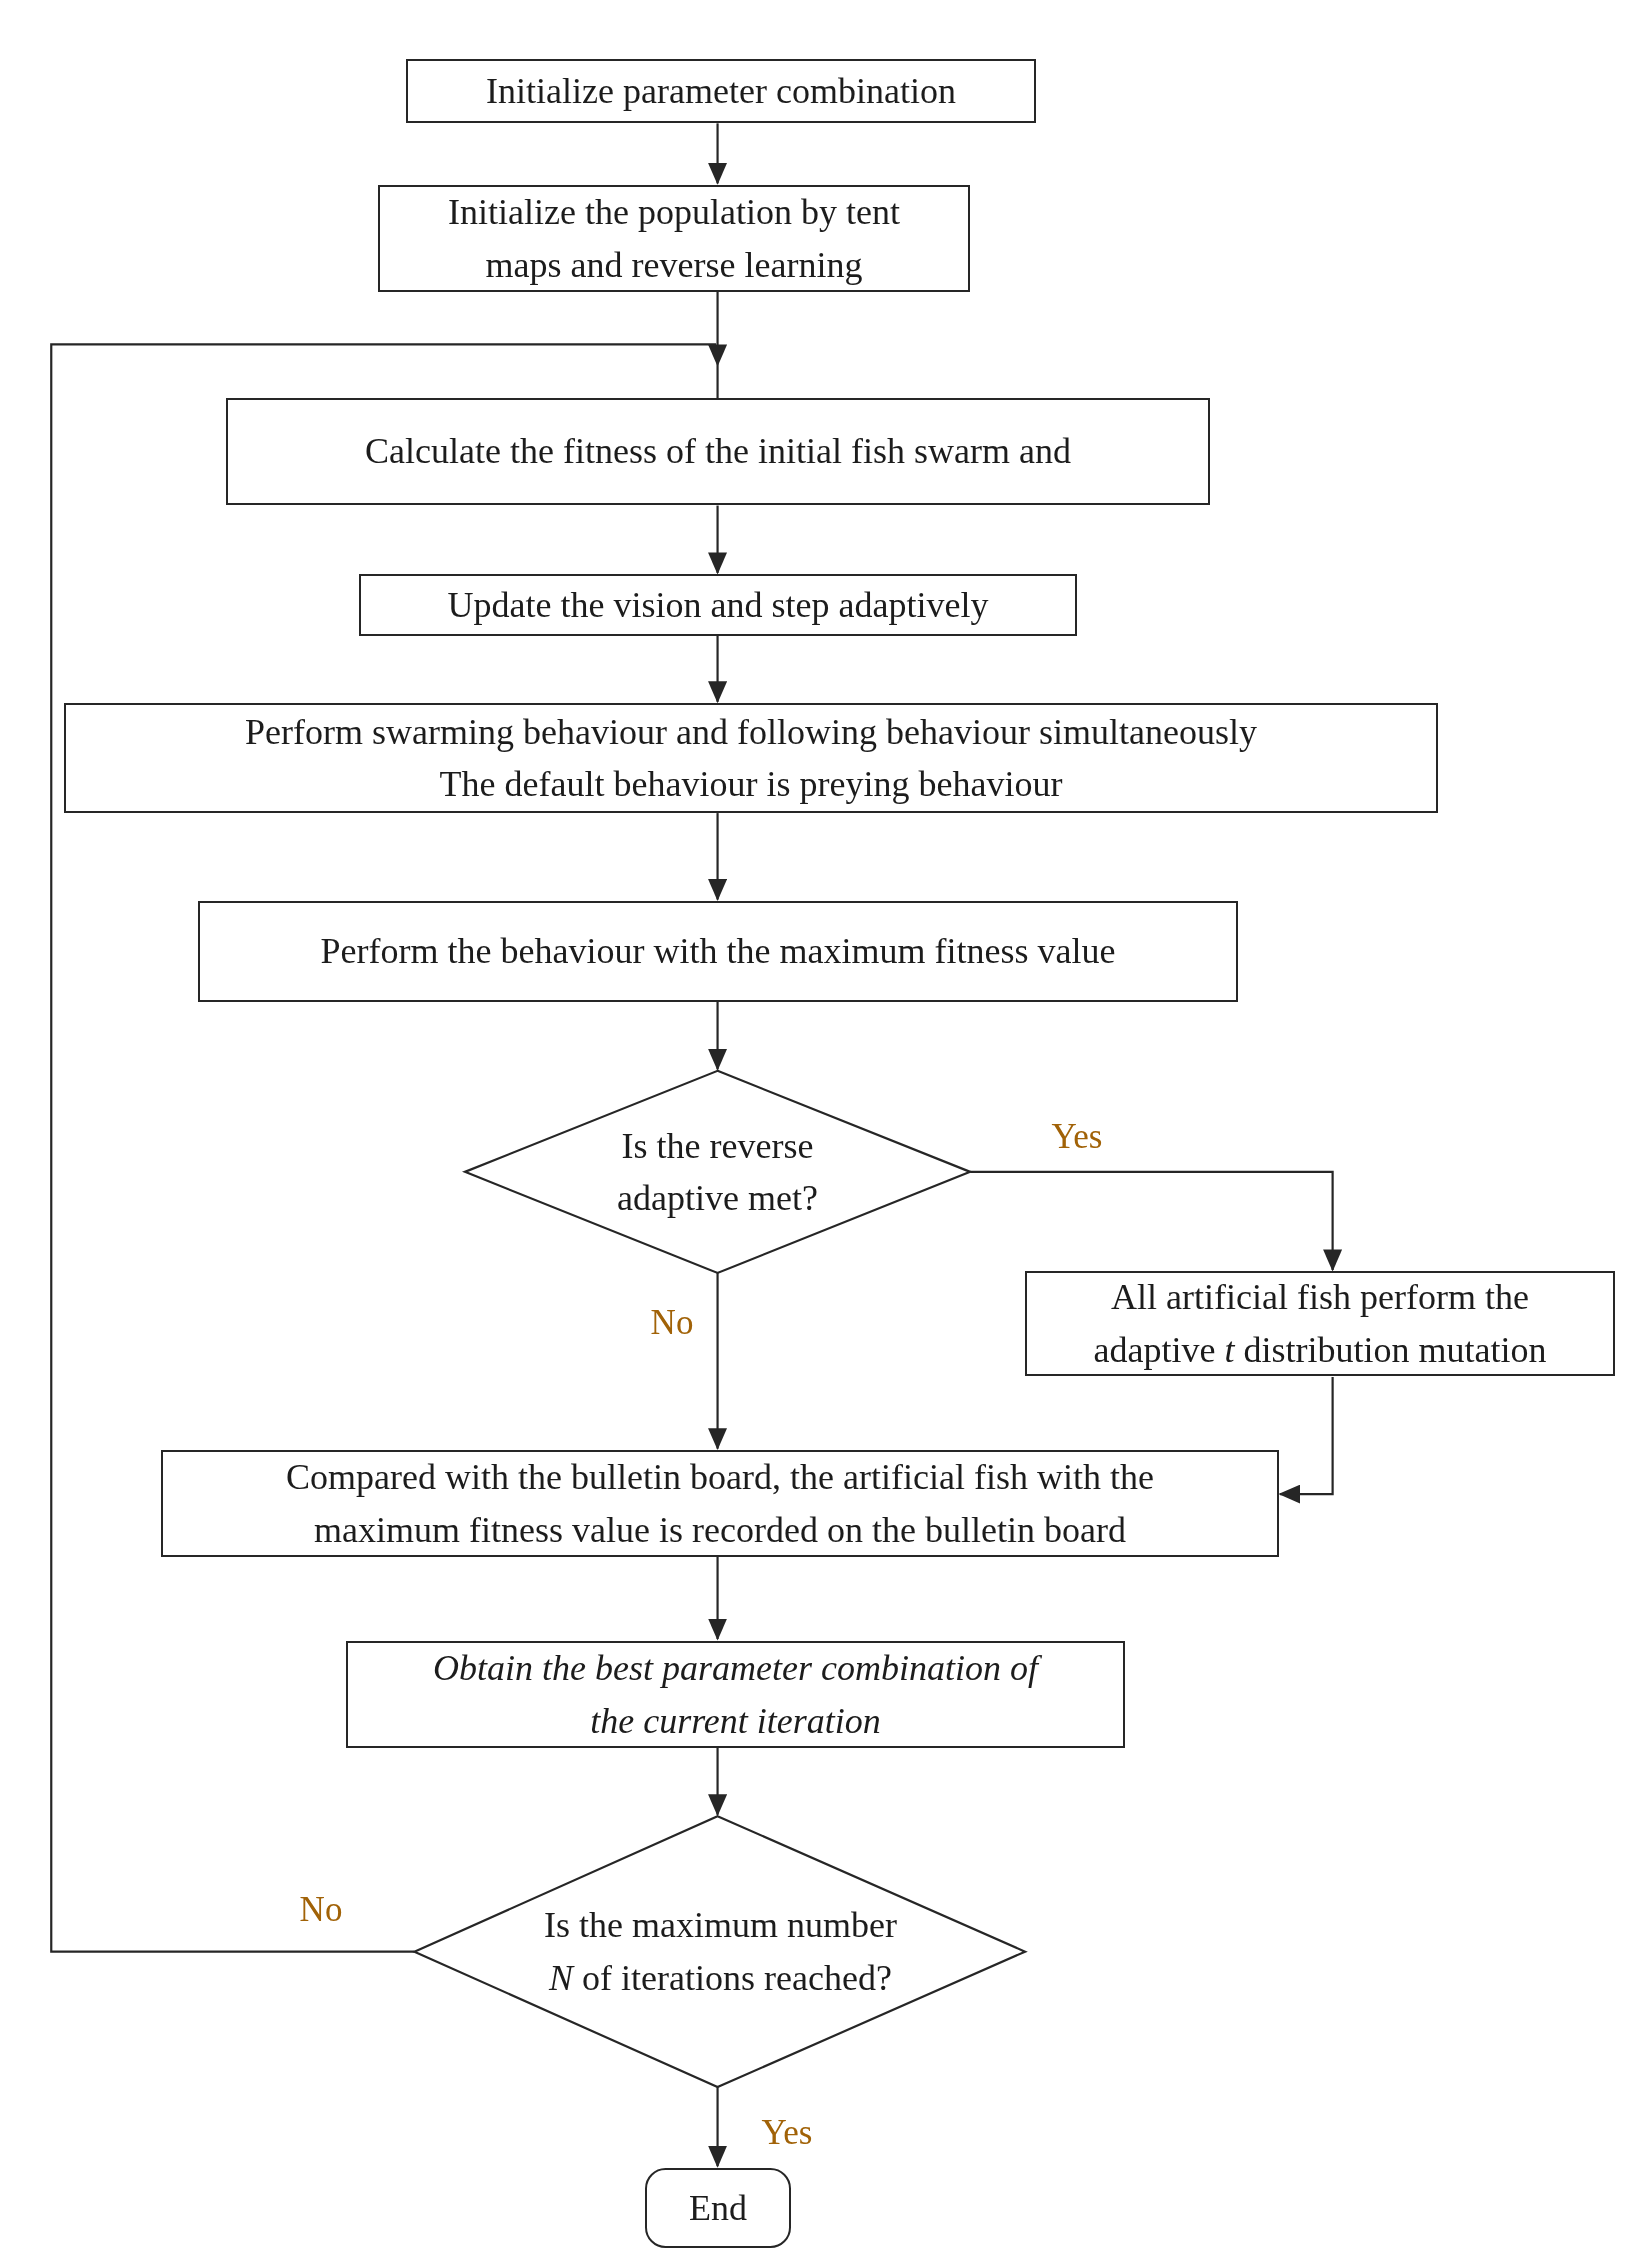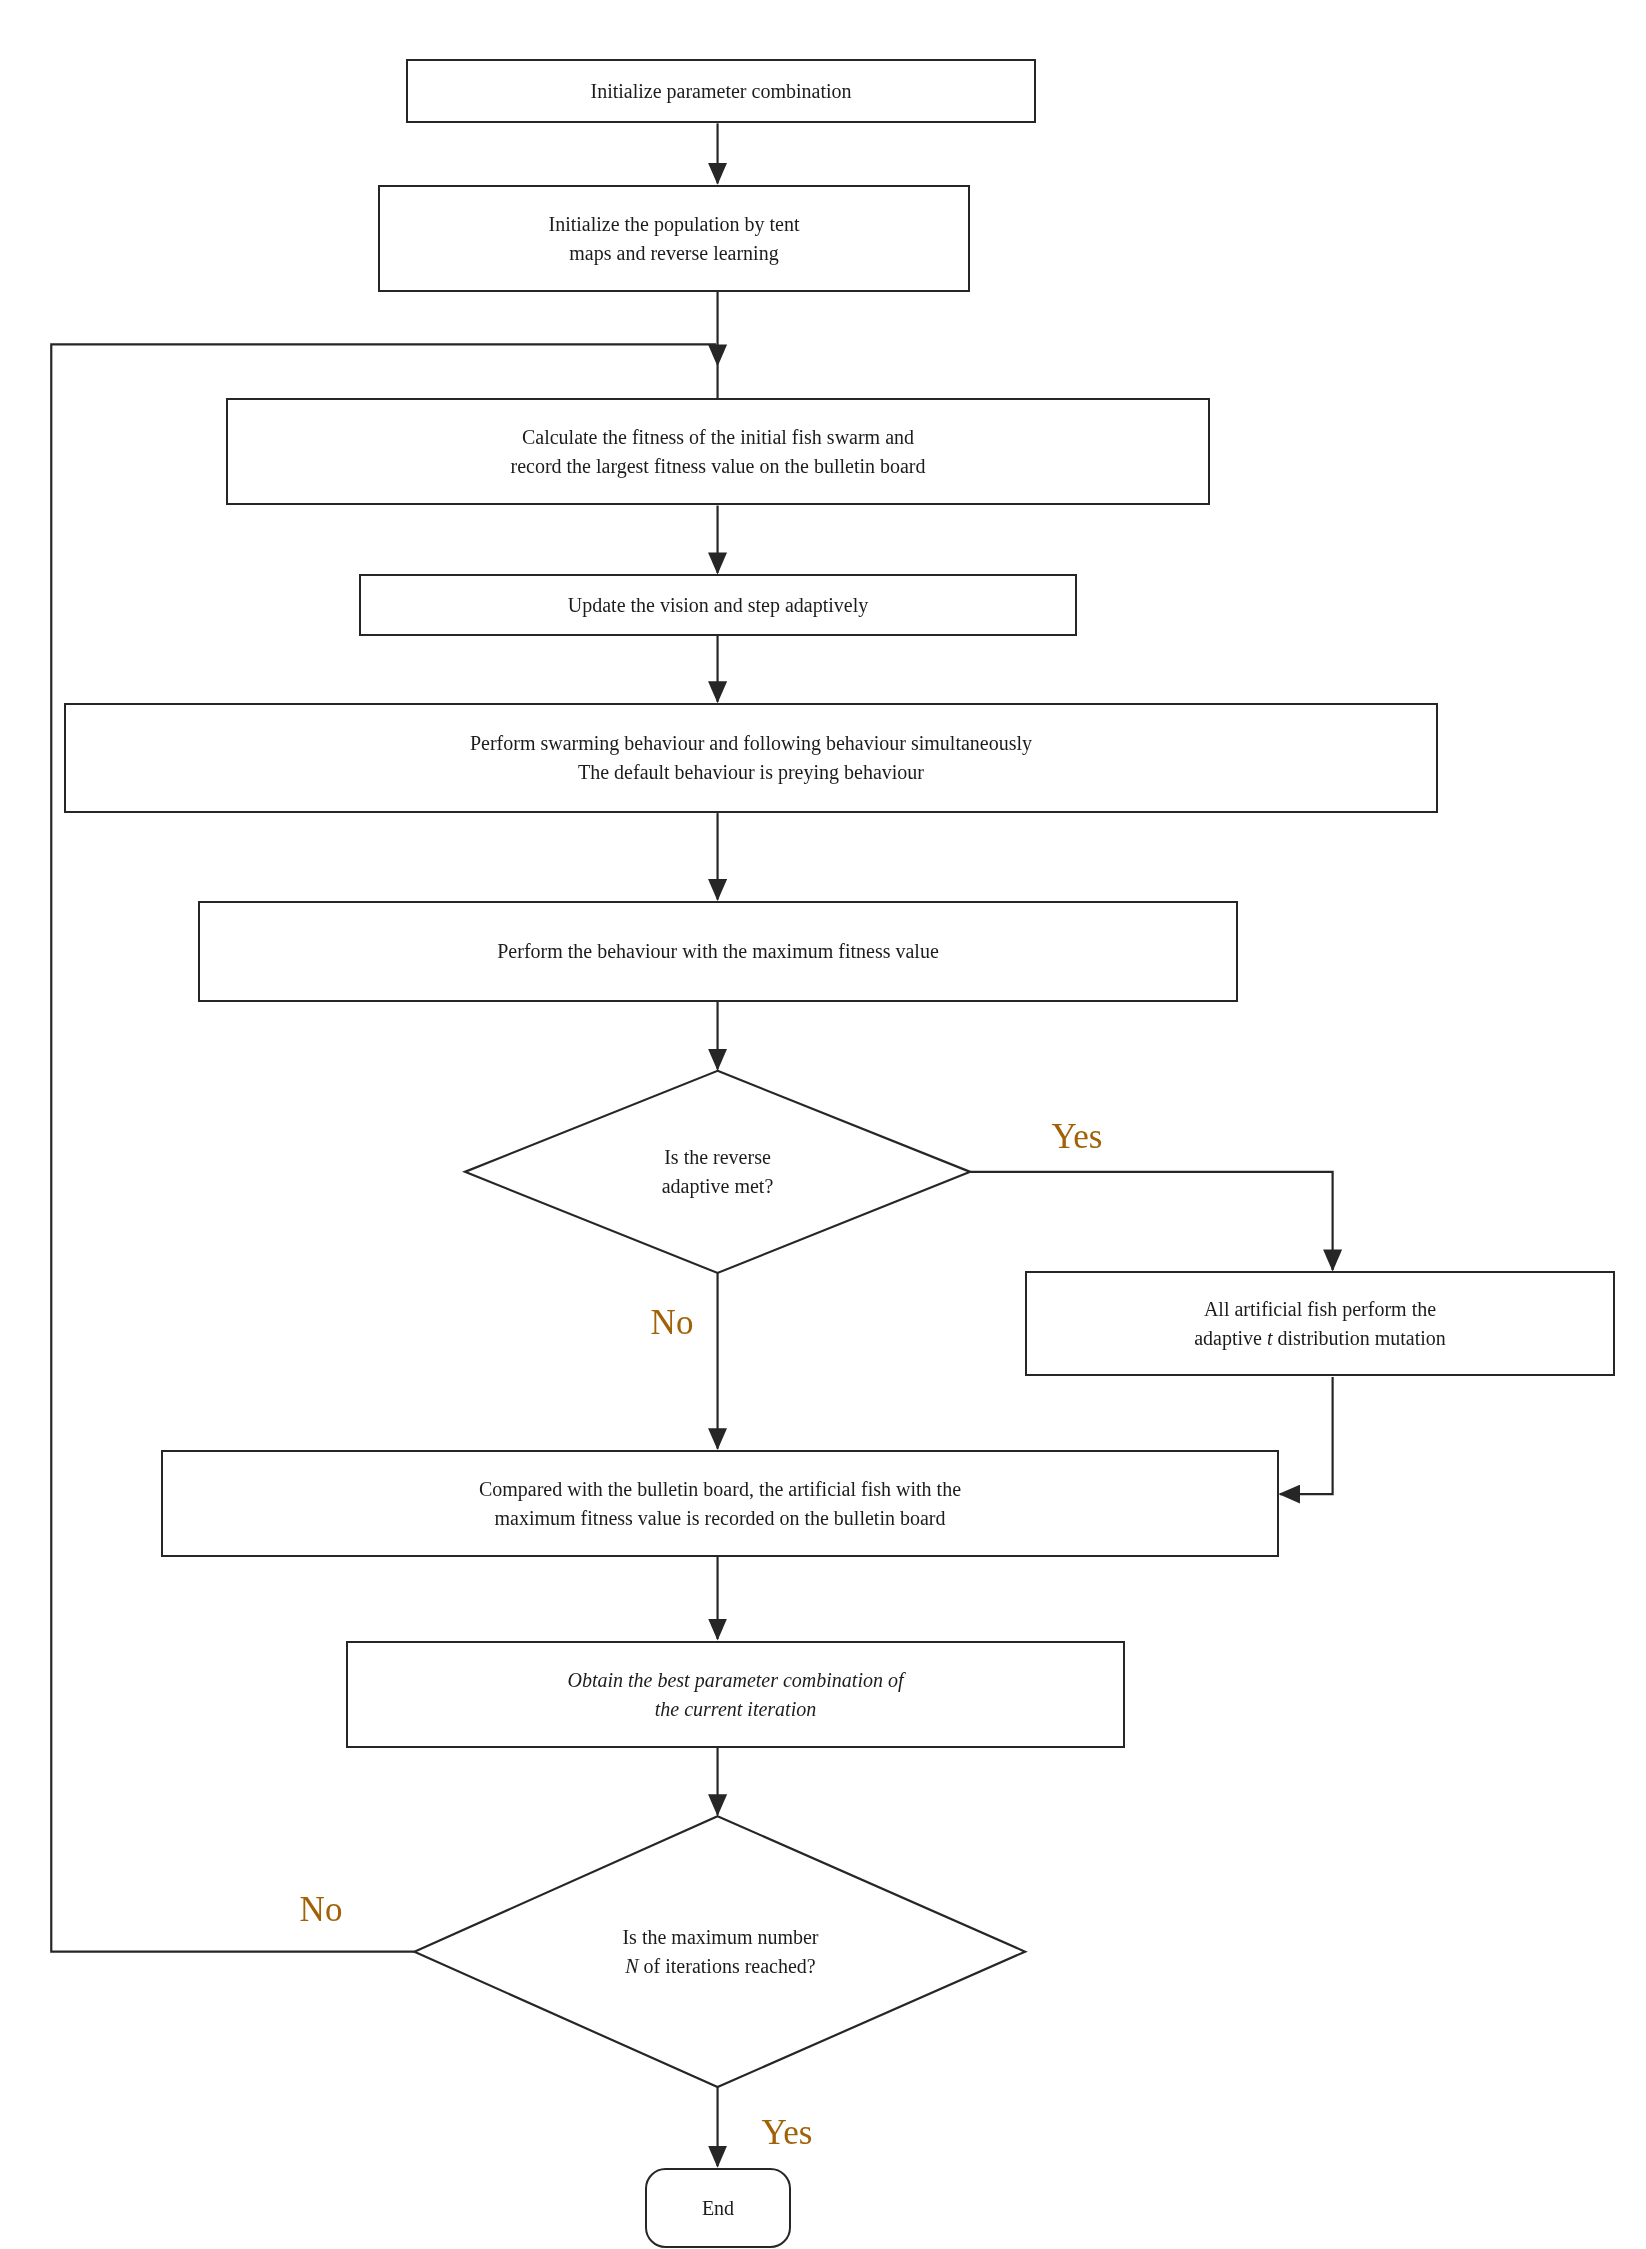--- a/index.html
+++ b/index.html
@@ -19,21 +19,21 @@
     position: absolute;
     left: 0; top: 0;
   }
   .node {
     position: absolute;
     display: flex;
     flex-direction: column;
     align-items: center;
     justify-content: center;
     text-align: center;
-    font-size: 20px;
+    font-size: 36px;
     line-height: 1.45;
   }
   .rect {
     border: 2.2px solid #262626;
     background: #ffffff;
   }
   .rounded {
     border: 2.2px solid #262626;
     background: #ffffff;
     border-radius: 20.5px;
@@ -87,21 +87,20 @@
     <span class="line">Initialize parameter combination</span>
   </div>
 
   <div class="node rect" style="left:378px; top:185px; width:592px; height:107px;">
     <span class="line">Initialize the population by tent</span>
     <span class="line">maps and reverse learning</span>
   </div>
 
   <div class="node rect" style="left:226px; top:398px; width:984px; height:107px;">
     <span class="line">Calculate the fitness of the initial fish swarm and</span>
-    <span class="line">record the largest fitness value on the bulletin board</span>
   </div>
 
   <div class="node rect" style="left:359px; top:574px; width:718px; height:62px;">
     <span class="line">Update the vision and step adaptively</span>
   </div>
 
   <div class="node rect" style="left:64px; top:703px; width:1374px; height:110px;">
     <span class="line">Perform swarming behaviour and following behaviour simultaneously</span>
     <span class="line">The default behaviour is preying behaviour</span>
   </div>

